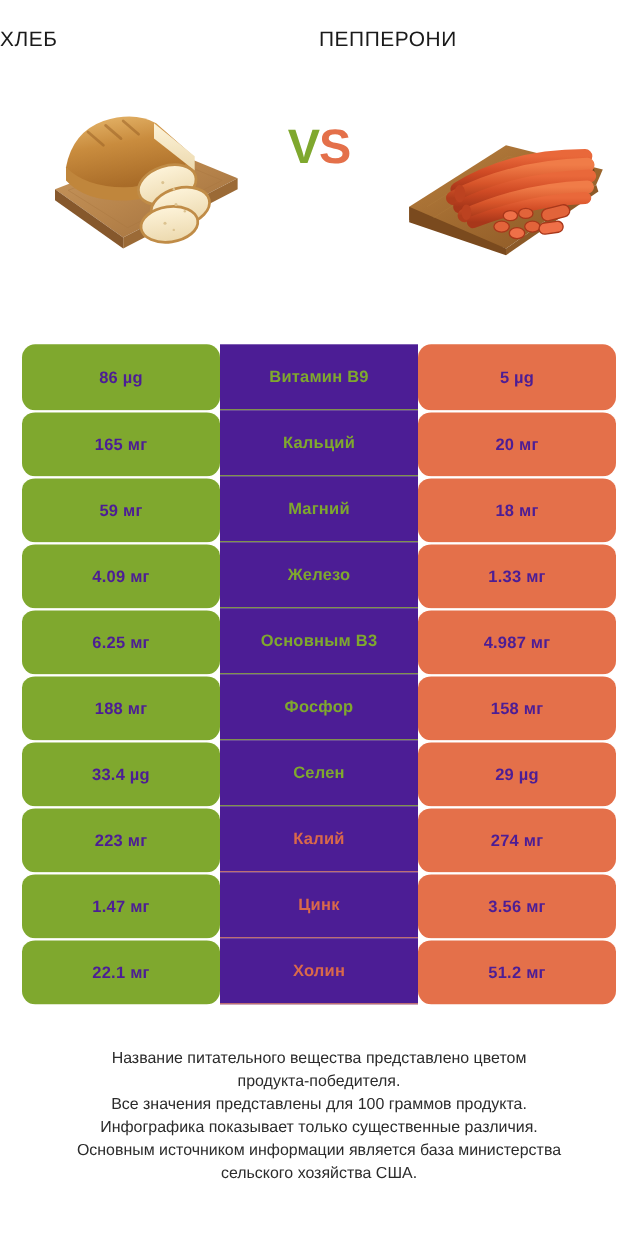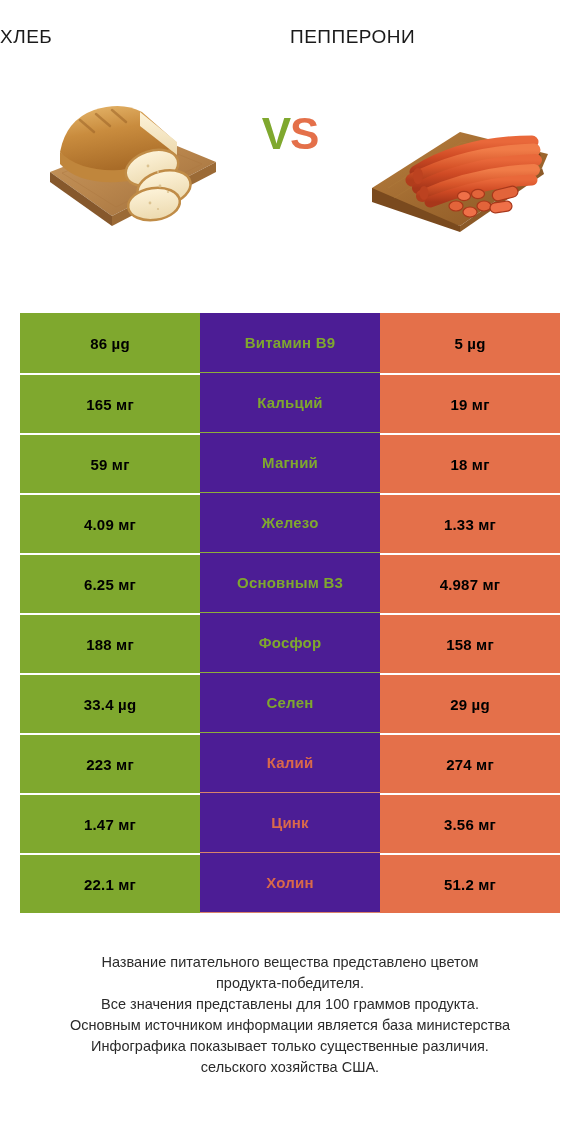--- a/index.html
+++ b/index.html
@@ -85,21 +85,22 @@
     display: flex;
     align-items: center;
     justify-content: center;
     font-size: 15px;
     font-weight: 700;
     letter-spacing: 0.2px;
   }
 
   .cell.left, .cell.right {
     width: 180px;
-    color: #000000;
+    color: #4c1d95;
+    border-radius: 12px;
   }
   .cell.left  { background: #7FA82E; }
   .cell.right { background: #E4704A; }
 
   .cell.mid {
     width: 180px;
     background: #4c1d95;
     border-bottom: 1px solid transparent;
   }
   .row:last-child .cell.mid { border-bottom: 1px solid transparent; }
@@ -251,21 +252,21 @@
         <span class="mid-label win-green">Витамин B9</span>
       </div>
       <div class="cell right">5 µg</div>
     </div>
 
     <div class="row">
       <div class="cell left">165 мг</div>
       <div class="cell mid sep-green">
         <span class="mid-label win-green">Кальций</span>
       </div>
-      <div class="cell right">19 мг</div>
+      <div class="cell right">20 мг</div>
     </div>
 
     <div class="row">
       <div class="cell left">59 мг</div>
       <div class="cell mid sep-green">
         <span class="mid-label win-green">Магний</span>
       </div>
       <div class="cell right">18 мг</div>
     </div>
 
@@ -324,18 +325,18 @@
       </div>
       <div class="cell right">51.2 мг</div>
     </div>
 
   </div>
 
   <div class="footer">
     <p>Название питательного вещества представлено цветом</p>
     <p>продукта-победителя.</p>
     <p>Все значения представлены для 100 граммов продукта.</p>
+    <p>Инфографика показывает только существенные различия.</p>
     <p>Основным источником информации является база министерства</p>
-    <p>Инфографика показывает только существенные различия.</p>
     <p>сельского хозяйства США.</p>
   </div>
 
 </div>
 
 </body></html>

